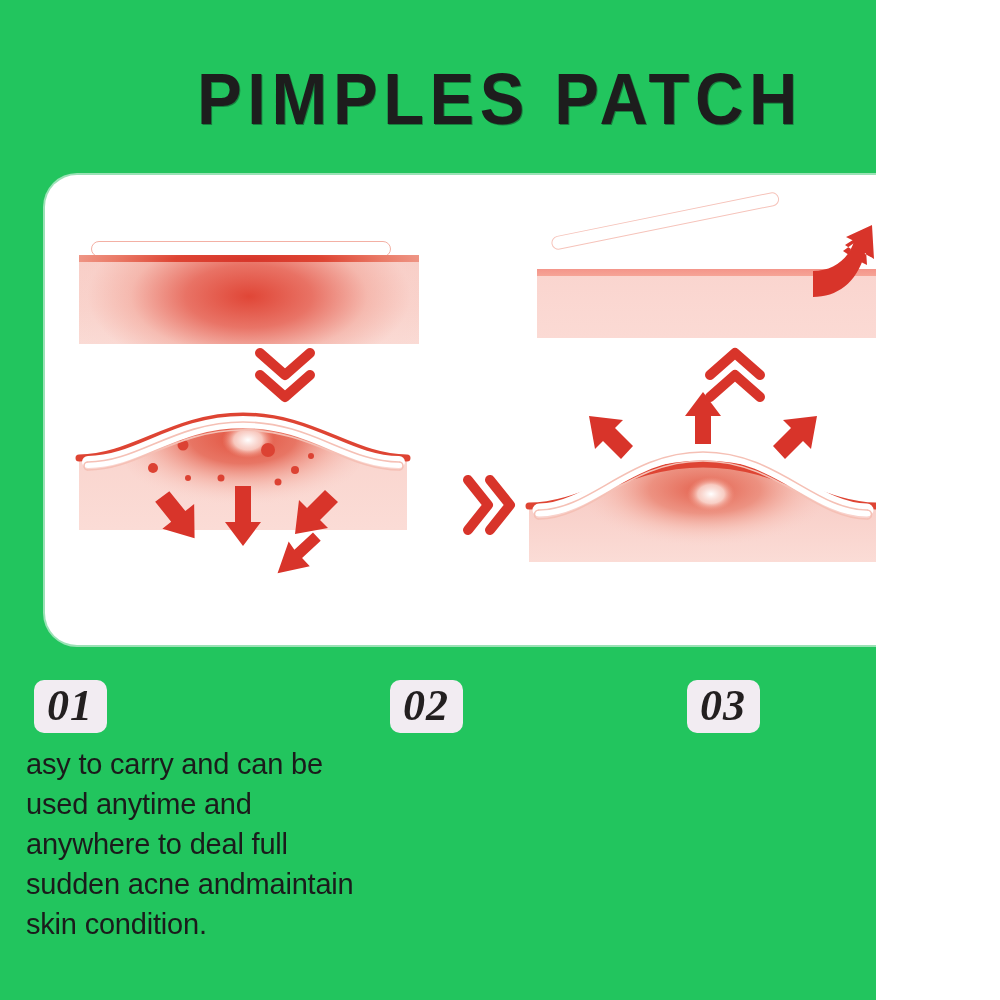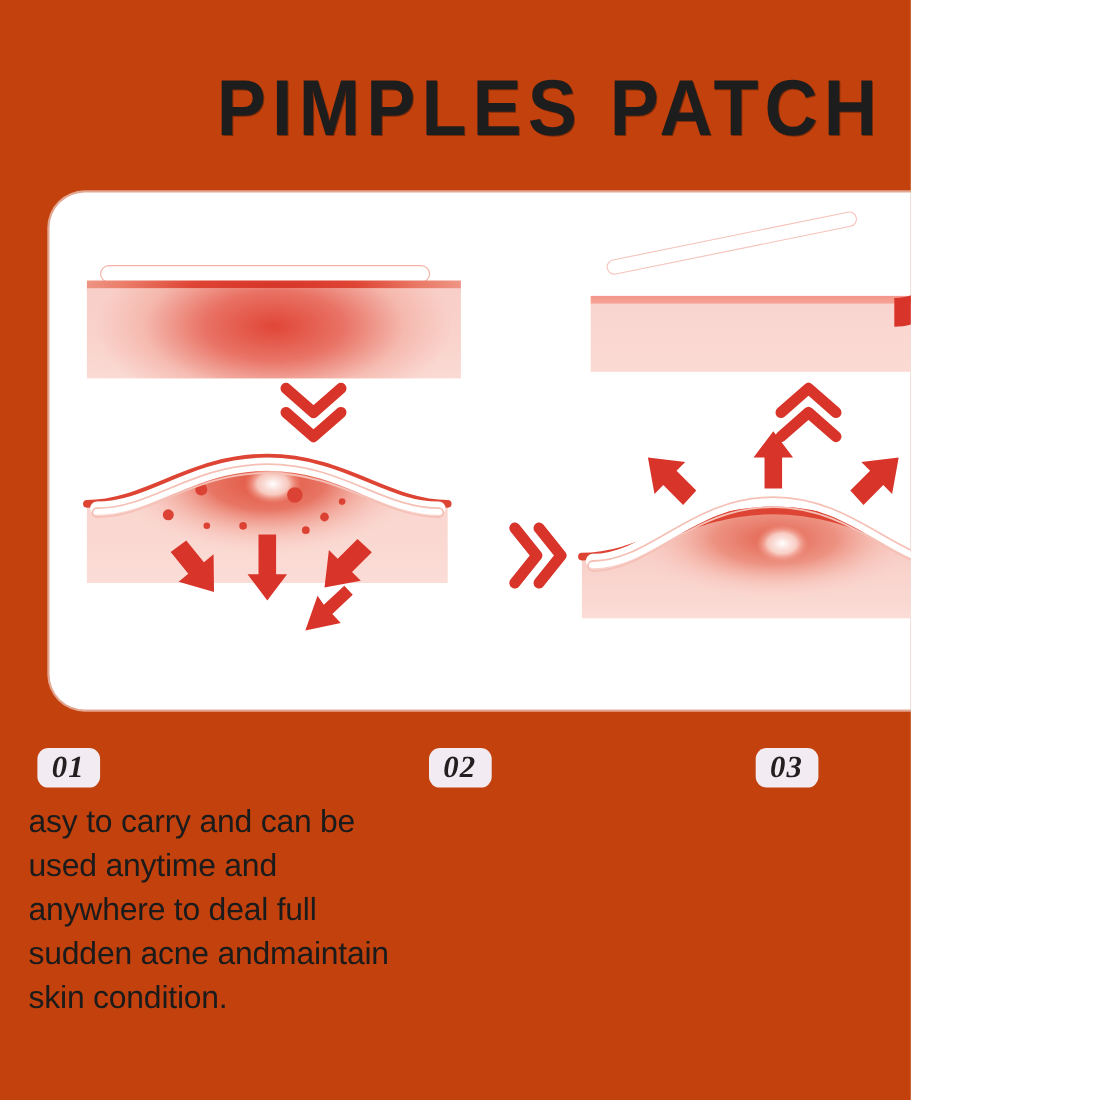--- a/index.html
+++ b/index.html
@@ -9,22 +9,23 @@
   body {
     width: 1000px;
     height: 1000px;
     overflow: hidden;
     font-family: "Liberation Sans", sans-serif;
   }
   #poster {
     position: relative;
     width: 828px;
     height: 1000px;
-    background: #c2410c;
+    background: #22c55e;
     overflow: hidden;
+    padding-left: 48px;
   }
 
   
   #title {
     position: absolute;
     left: 0;
     top: 63px;
     width: 1000px;
     text-align: center;
     font-family: "Liberation Sans", sans-serif;
@@ -142,21 +143,21 @@
   #feature-2 { left: 687px; width: 280px; }
 
   .badge {
     display: inline-block;
     background: #f2ecf2;
     border-radius: 10px;
     padding: 3px 14px 4px 13px;
     font-family: "Liberation Serif", serif;
     font-style: italic;
     font-weight: bold;
-    font-size: 28px;
+    font-size: 44px;
     line-height: 1.05;
     color: #231f20;
     letter-spacing: 1px;
   }
   .feature-text {
     margin-top: 11px;
     font-family: "Liberation Sans", sans-serif;
     font-size: 29px;
     line-height: 1.38;
     color: #1b1b1b;

